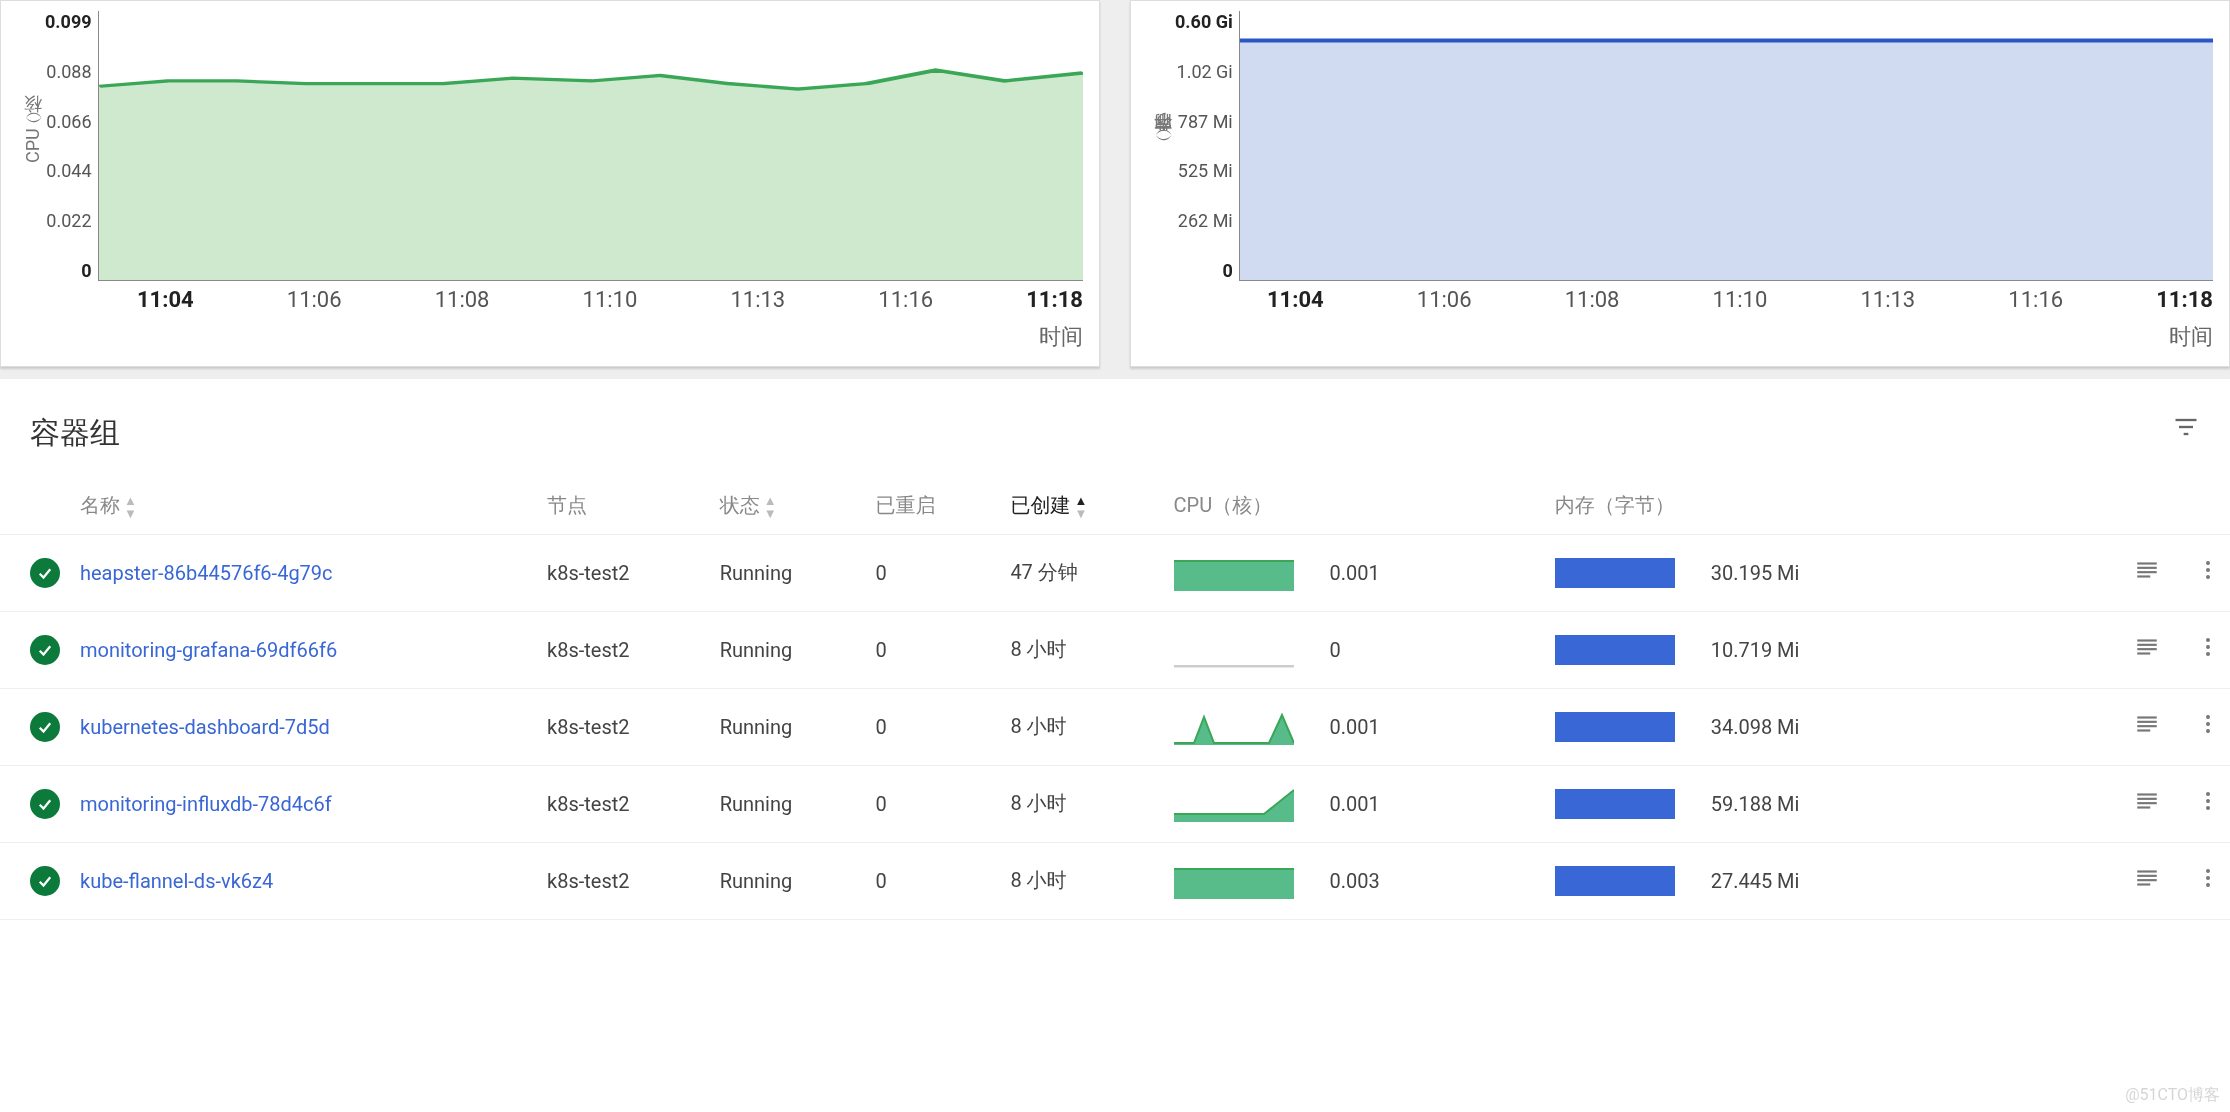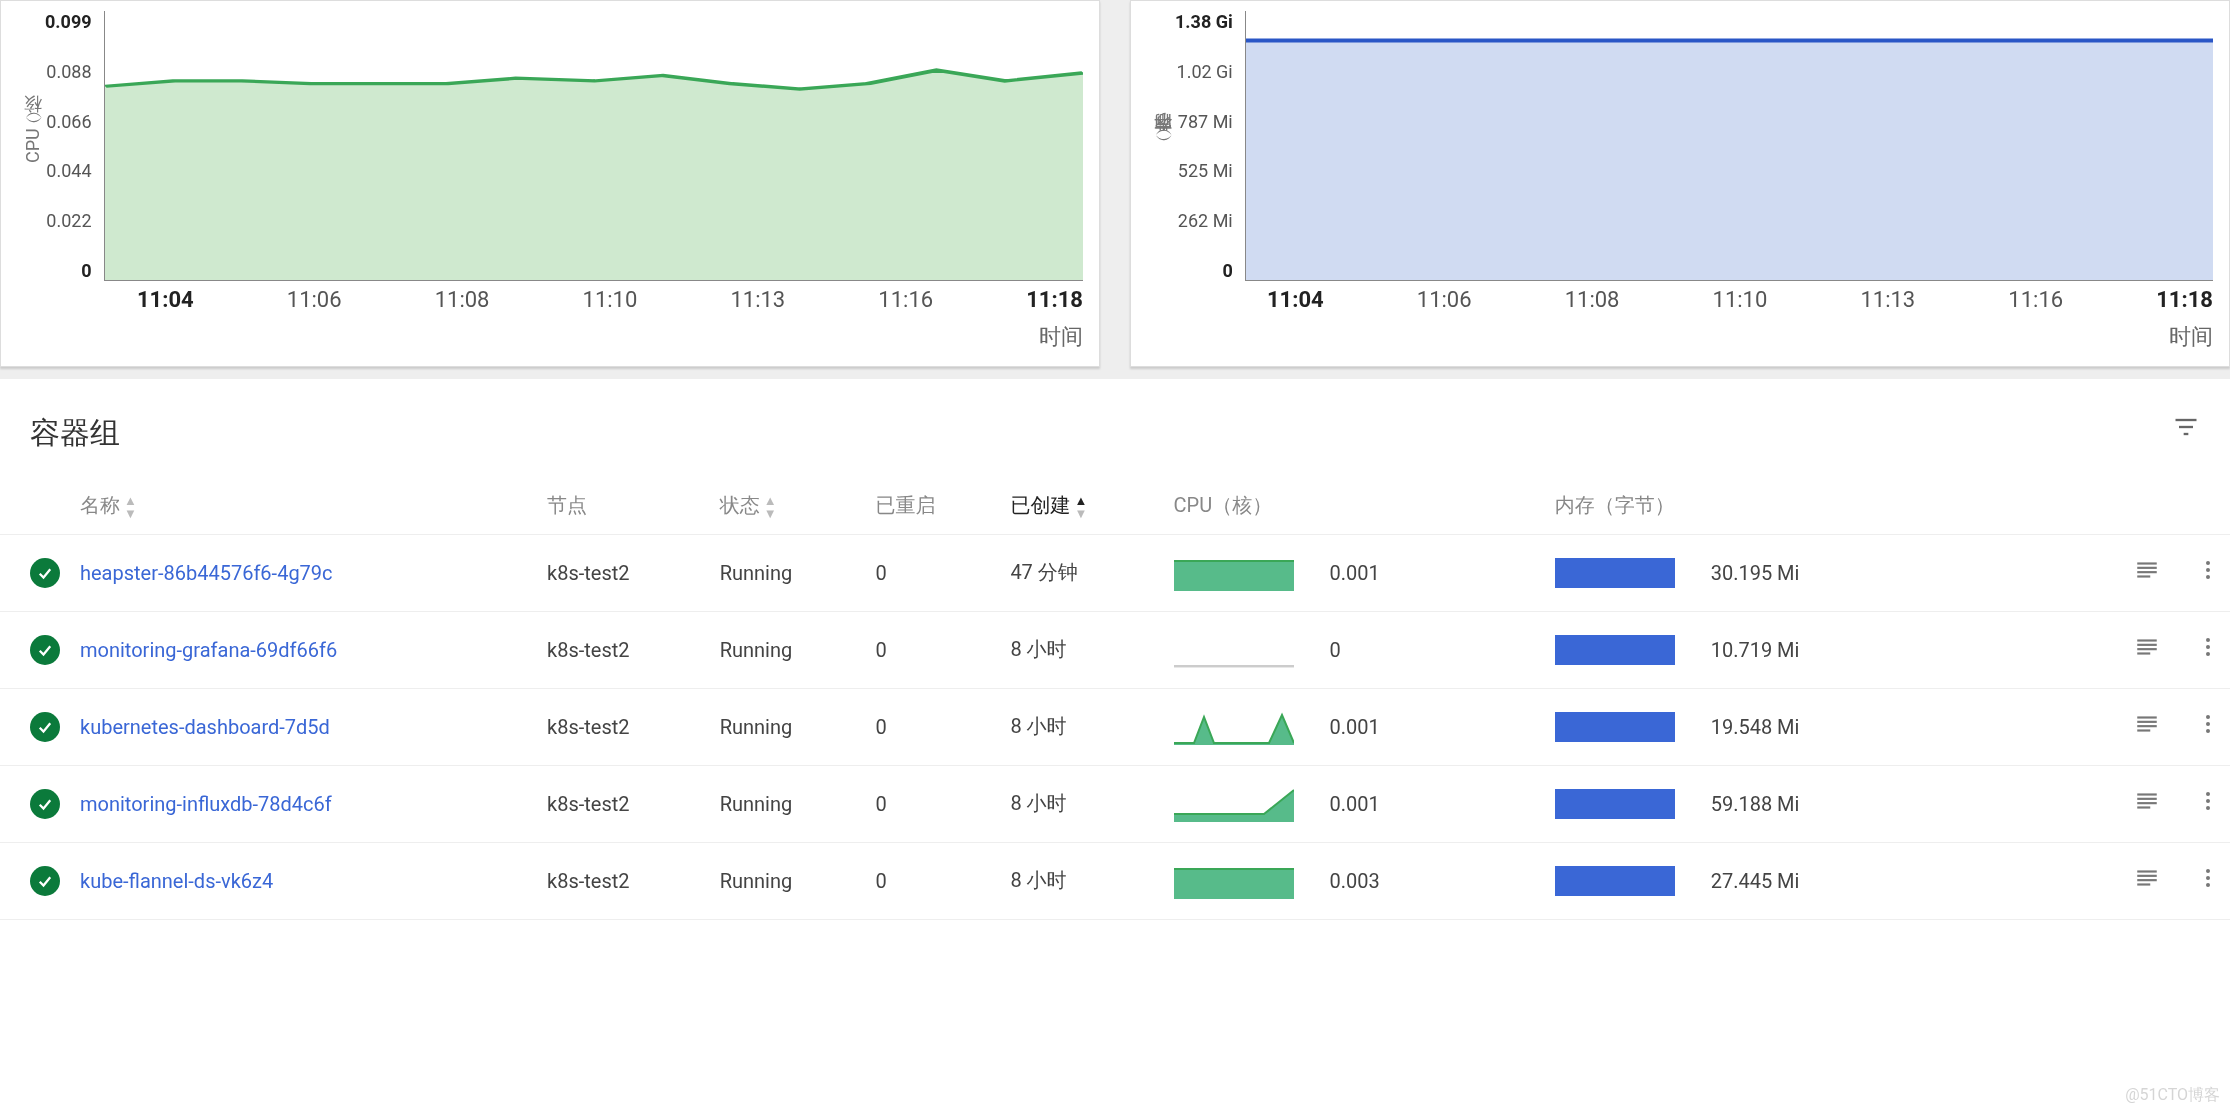--- a/index.html
+++ b/index.html
@@ -2,21 +2,21 @@
 <html><head>
 <meta charset="utf-8">
 <style>
   * { box-sizing: border-box; margin: 0; padding: 0; }
   body { font-family: Roboto, "Helvetica Neue", Arial, "PingFang SC", "Microsoft YaHei", sans-serif; background: #fff; color: #333; font-size: 20px; }
   .charts-row { display: flex; gap: 30px; padding: 0 0 12px 0; background:#eee;}
   .chart-card { background: #fff; flex: 1; padding: 10px 16px 14px 16px; box-shadow: 0 2px 2px rgba(0,0,0,0.15); border:1px solid #ddd;}
   .chart-body { display: flex; height: 270px; }
   .yaxis-wrap { display:flex; }
   .yaxis-label { writing-mode: vertical-rl; transform: rotate(180deg); font-size: 18px; color:#777; text-align:center; padding-right:4px;}
-  .yticks { display:flex; flex-direction:column; justify-content:space-between; text-align:right; font-size:18px; color:#555; padding-right:12px;}
+  .yticks { display:flex; flex-direction:column; justify-content:space-between; text-align:right; font-size:18px; color:#555; padding-right:6px;}
   .yticks span:first-child { font-weight:700; color:#222;}
   .yticks span:last-child { font-weight:700; color:#222;}
   .plot { flex:1; position:relative; border-left:1px solid #888; border-bottom:1px solid #888;}
   .plot svg { position:absolute; inset:0; width:100%; height:100%;}
   .xaxis { display:flex; margin-left: 120px; justify-content:space-between; font-size:22px; color:#555; padding-top:6px;}
   .xaxis span:first-child { font-weight:700; color:#222;}
   .xaxis span:last-child { font-weight:700; color:#222;}
   .xaxis-label { text-align:right; font-size:22px; color:#666; padding-top:10px; margin-left:120px;}
   .section-header { display:flex; align-items:flex-start; justify-content:space-between; padding: 34px 30px 24px 30px;}
   .section-title { font-size: 30px; color:#333;}
@@ -74,21 +74,21 @@
       <span>11:18</span>
     </div>
     <div class="xaxis-label">时间</div>
   </div>
 
   <div class="chart-card">
     <div class="chart-body">
       <div class="yaxis-wrap">
         <div class="yaxis-label">内存（字节）</div>
         <div class="yticks">
-          <span>1.38 Gi</span>
+          <span>0.60 Gi</span>
           <span>1.02 Gi</span>
           <span>787 Mi</span>
           <span>525 Mi</span>
           <span>262 Mi</span>
           <span>0</span>
         </div>
       </div>
       <div class="plot">
         <svg viewBox="0 0 100 100" preserveAspectRatio="none">
           <path d="M0,11 L100,11 L100,100 L0,100 Z" fill="#d0dbf2"></path>
@@ -203,21 +203,21 @@
           <a href="#" class="pod-link">kubernetes-dashboard-7d5d</a>
         </td>
         <td>k8s-test2</td>
         <td>Running</td>
         <td>0</td>
         <td>8 小时</td>
         <td><svg viewBox="0 0 120 36" preserveAspectRatio="none" class="spark">
             <path d="M0,34 L20,34 L30,8 L40,34 L95,34 L108,6 L120,34 L120,36 L0,36 Z" fill="#57bb8a"></path>
             <path d="M0,34 L20,34 L30,8 L40,34 L95,34 L108,6 L120,34" stroke="#3aa757" stroke-width="2" fill="none"></path>
           </svg><span class="val">0.001</span></td>
-        <td><span class="spark-mem"></span><span class="val">19.548 Mi</span></td>
+        <td><span class="spark-mem"></span><span class="val">34.098 Mi</span></td>
         <td class="row-actions"><span class="logs-icon"><svg width="26" height="26" viewBox="0 0 24 24" fill="currentColor">
               <rect x="3" y="5" width="18" height="2"></rect>
               <rect x="3" y="9" width="18" height="2"></rect>
               <rect x="3" y="13" width="18" height="2"></rect>
               <rect x="3" y="17" width="12" height="2"></rect>
             </svg></span><span class="kebab-icon"><svg width="24" height="24" viewBox="0 0 24 24" fill="currentColor">
               <circle cx="12" cy="5" r="2"></circle>
               <circle cx="12" cy="12" r="2"></circle>
               <circle cx="12" cy="19" r="2"></circle>
             </svg></span></td>

